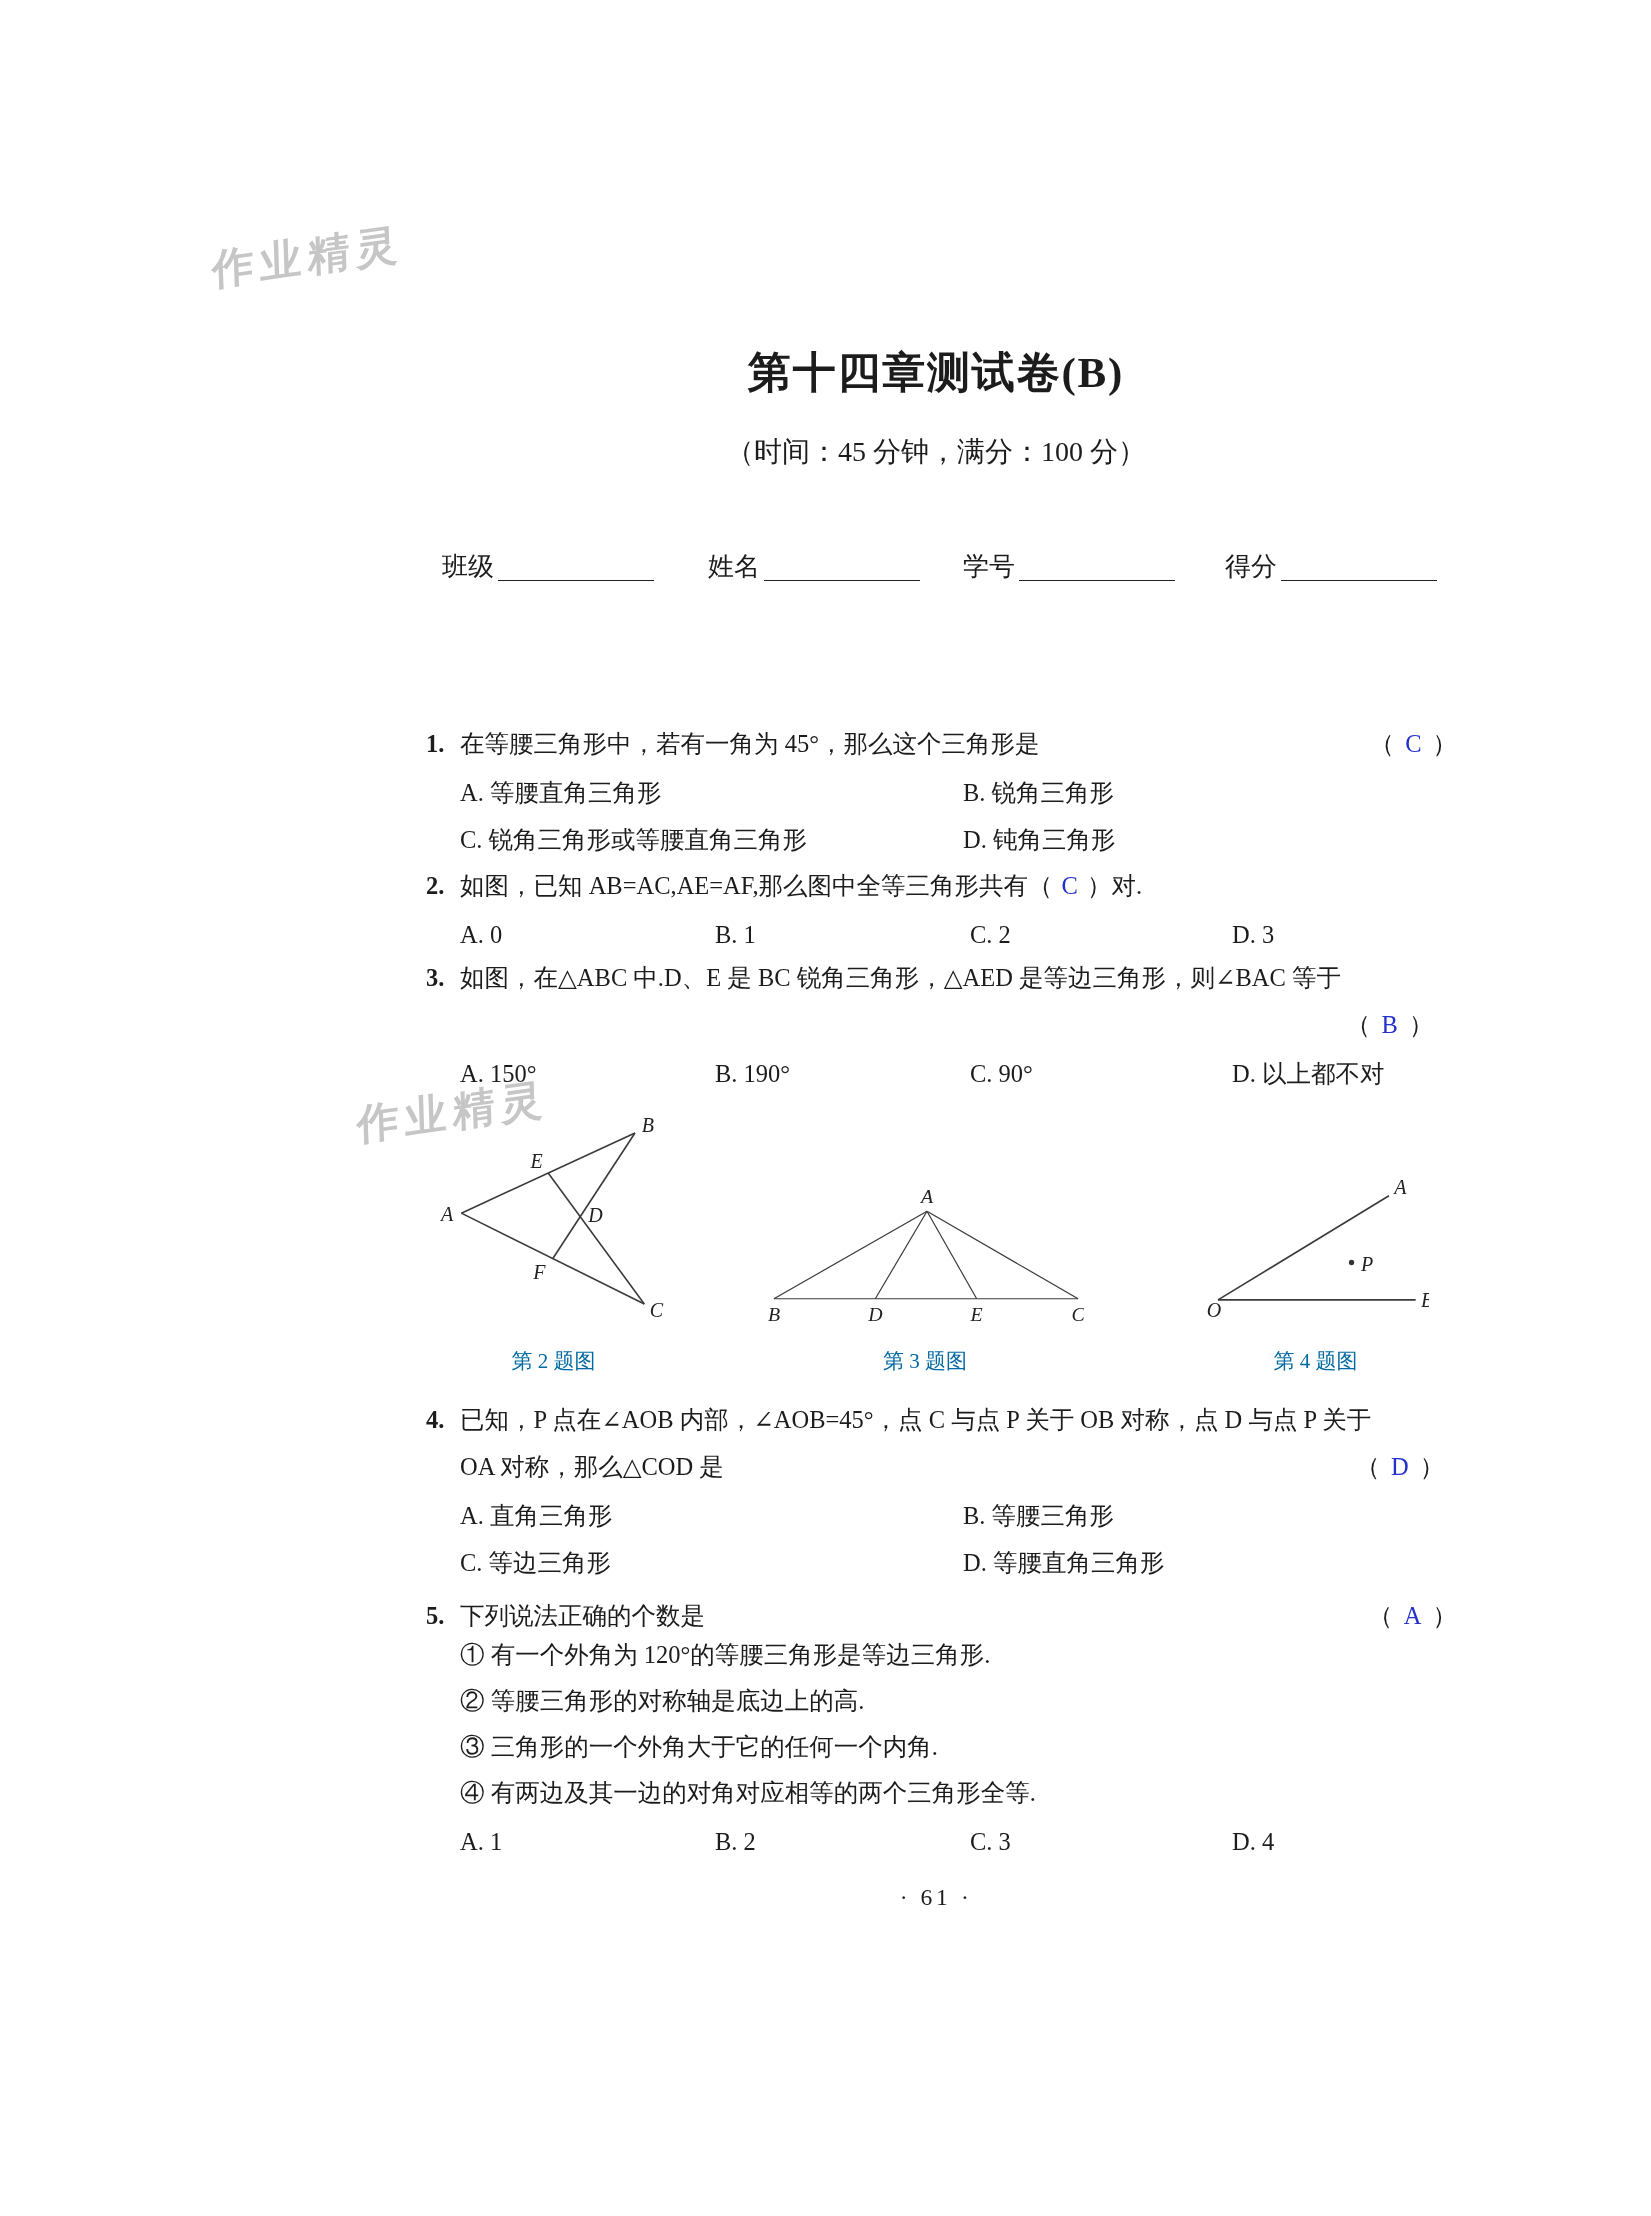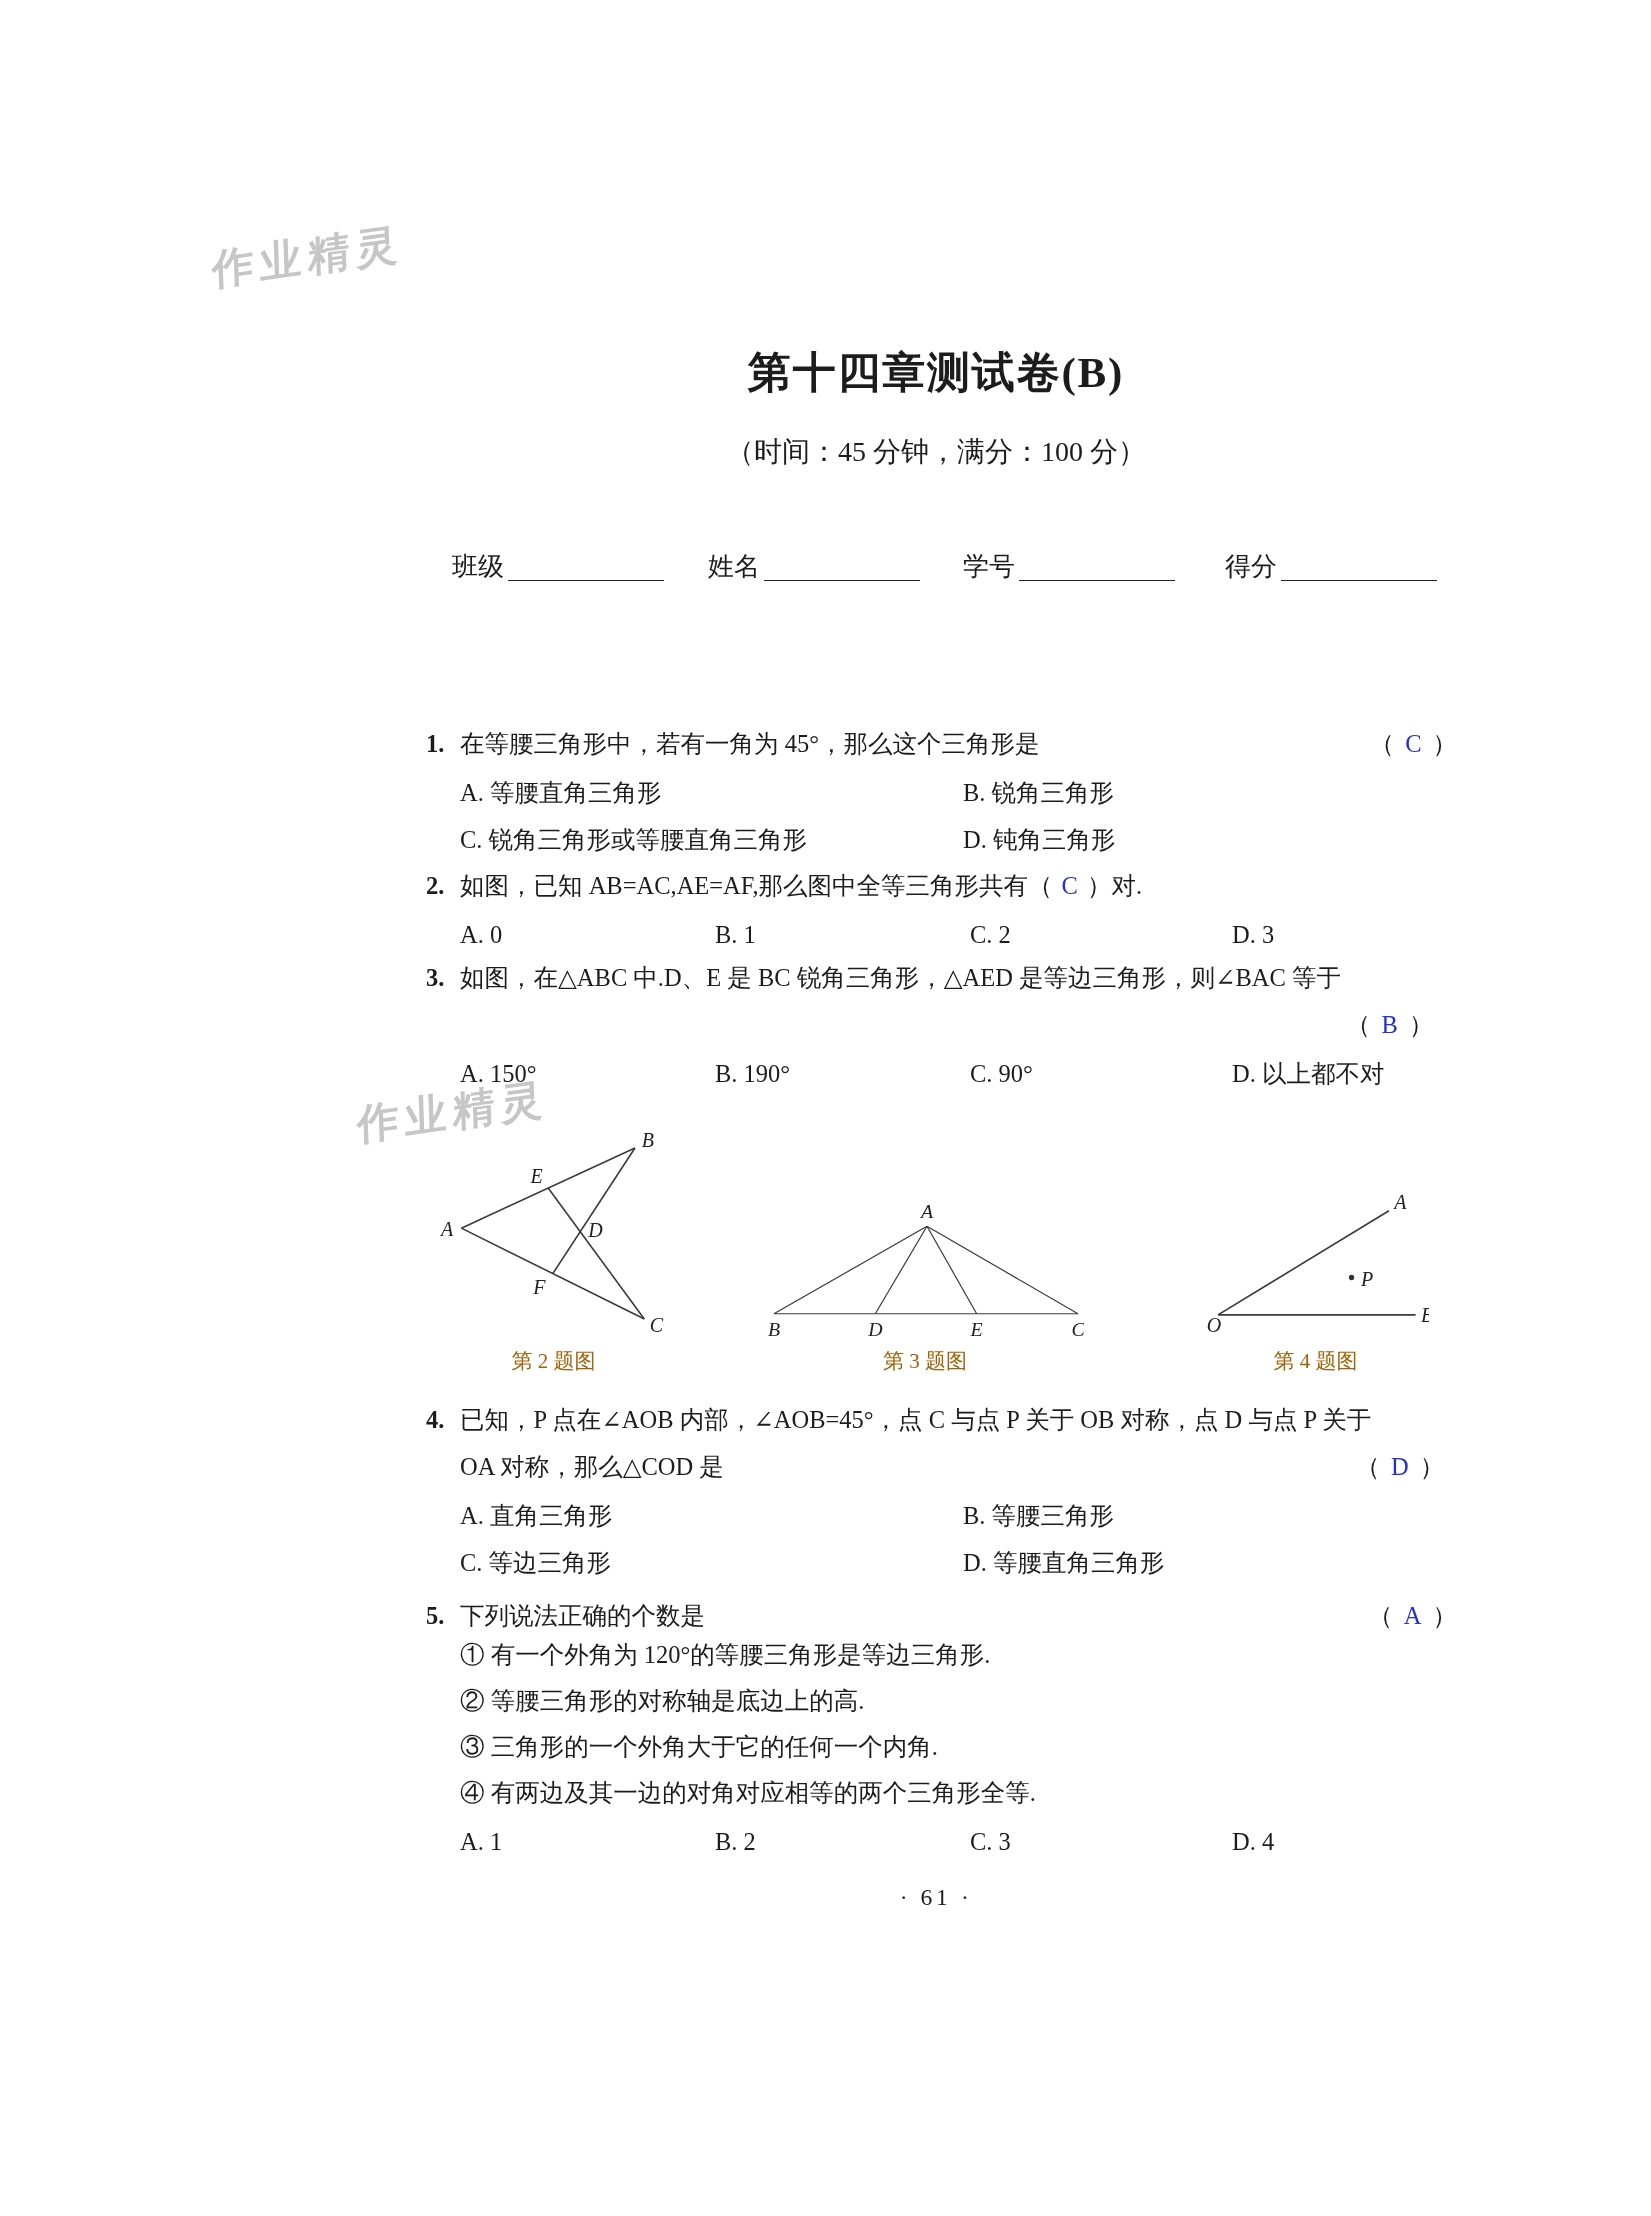--- a/index.html
+++ b/index.html
@@ -37,21 +37,21 @@
     text-align: center; font-size: 43px; font-weight: 700;
     letter-spacing: 1.8px;
   }
   .subtitle {
     position: absolute; top: 433px; left: 0; width: 100%;
     text-align: center; font-size: 28px;
   }
 
   .info-row { position: absolute; top: 549px; left: 0; width: 100%; height: 45px; font-size: 26px; }
   .info-field { position: absolute; top: 0; white-space: nowrap; }
-  .if0 { left: 48px; } .if1 { left: 304px; } .if2 { left: 559px; } .if3 { left: 821px; }
+  .if0 { left: 38px; } .if1 { left: 304px; } .if2 { left: 559px; } .if3 { left: 821px; }
   .blank {
     display: inline-block; width: 156px; height: 27px;
     border-bottom: 1.8px solid #222; margin-left: 3.6px; vertical-align: -5.5px;
   }
 
   .section-title {
     position: absolute; top: 662px; left: 7.3px;
     font-size: 26px; font-weight: 700;
   }
 
@@ -83,21 +83,21 @@
   .fig { position: absolute; bottom: 0; text-align: center; }
   .figA { left: 36px; width: 227px; }
   .figB { left: 362px; width: 318px; }
   .figC { left: 798px; width: 227px; }
   .fig svg { display: block; }
   .fig line { stroke: #3a3a3a; stroke-width: 1.2; }
   .fig text { font-family: "Liberation Serif", serif; font-style: italic; fill: #222; }
   .figA text { font-size: 15px; }
   .figB text { font-size: 20px; }
   .figC text { font-size: 15px; }
-  .figcap { margin-top: 8px; font-size: 21px; font-style: normal; color: #a16207; }
+  .figcap { margin-top: 23px; font-size: 21px; font-style: normal; color: #0369a1; }
 
   .page-number {
     position: absolute; top: 1884px; left: 0; width: 100%;
     text-align: center; font-size: 23.6px; letter-spacing: 3.6px;
   }
 </style>
 </head>
 <body>
 
 <div class="page">

